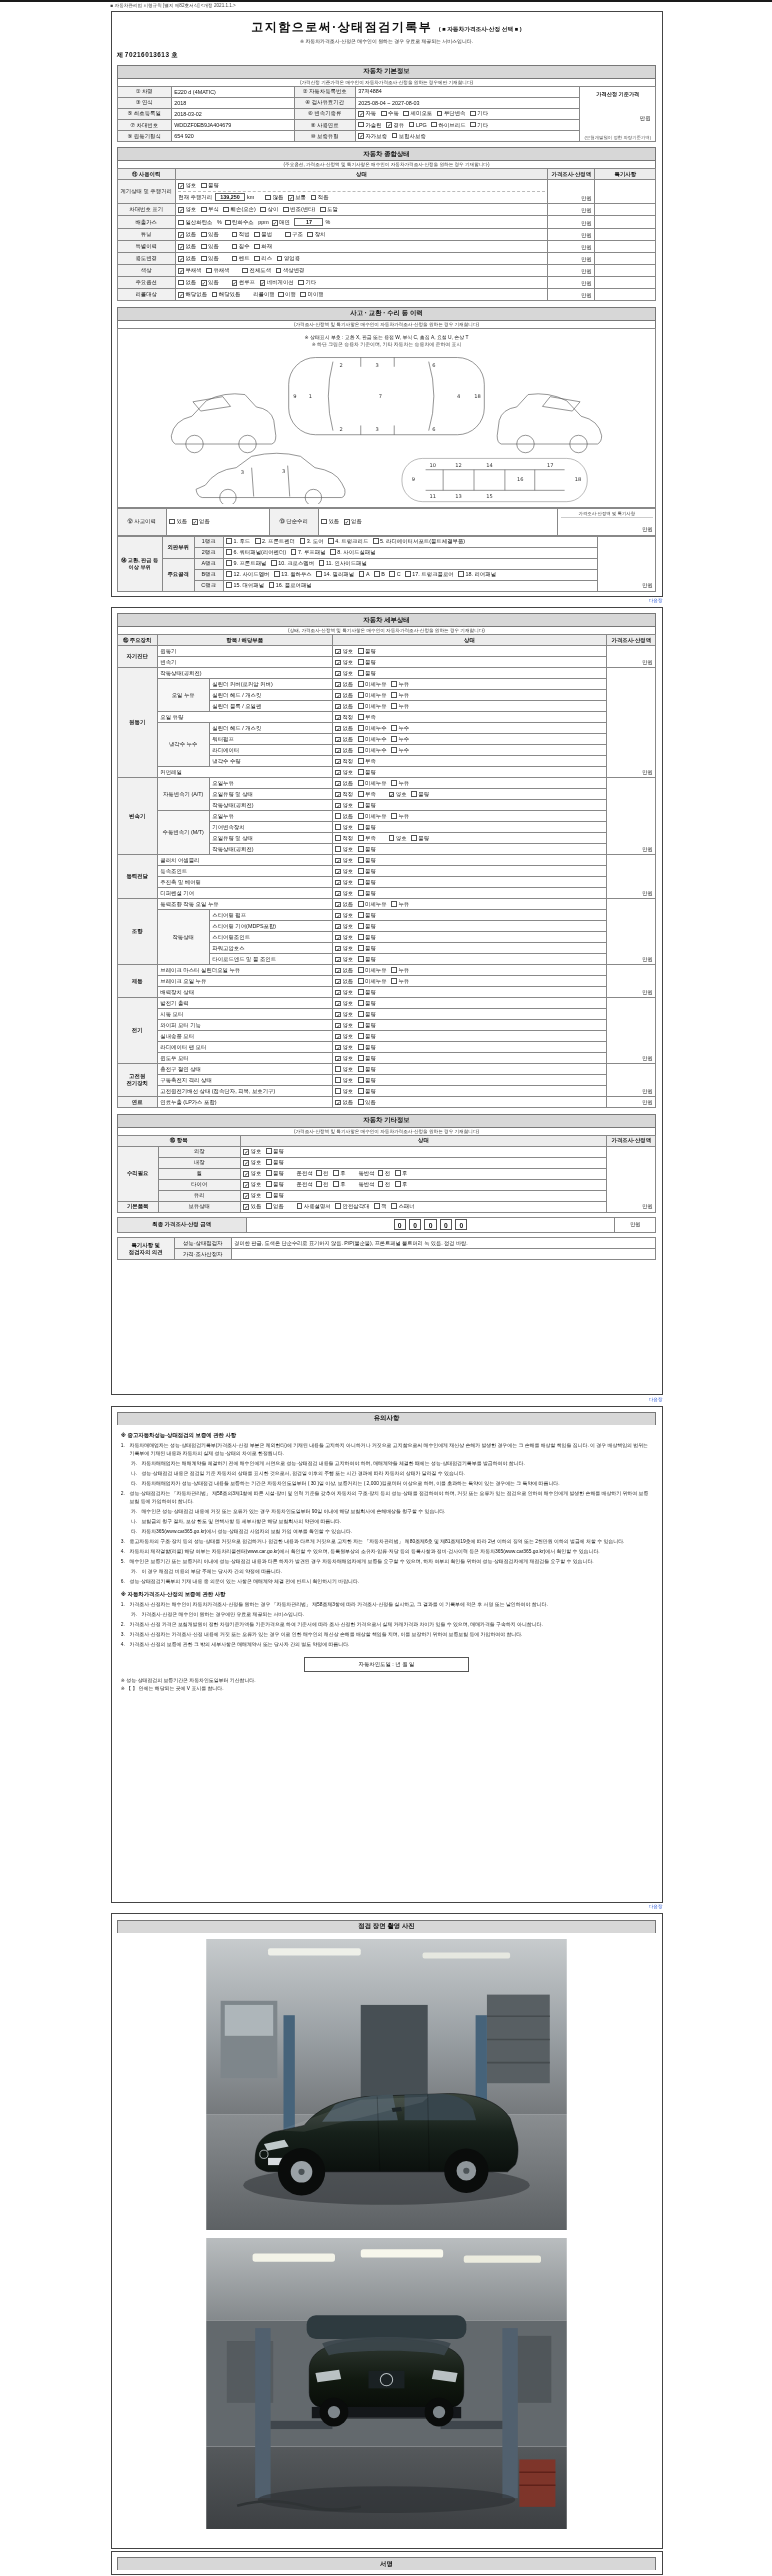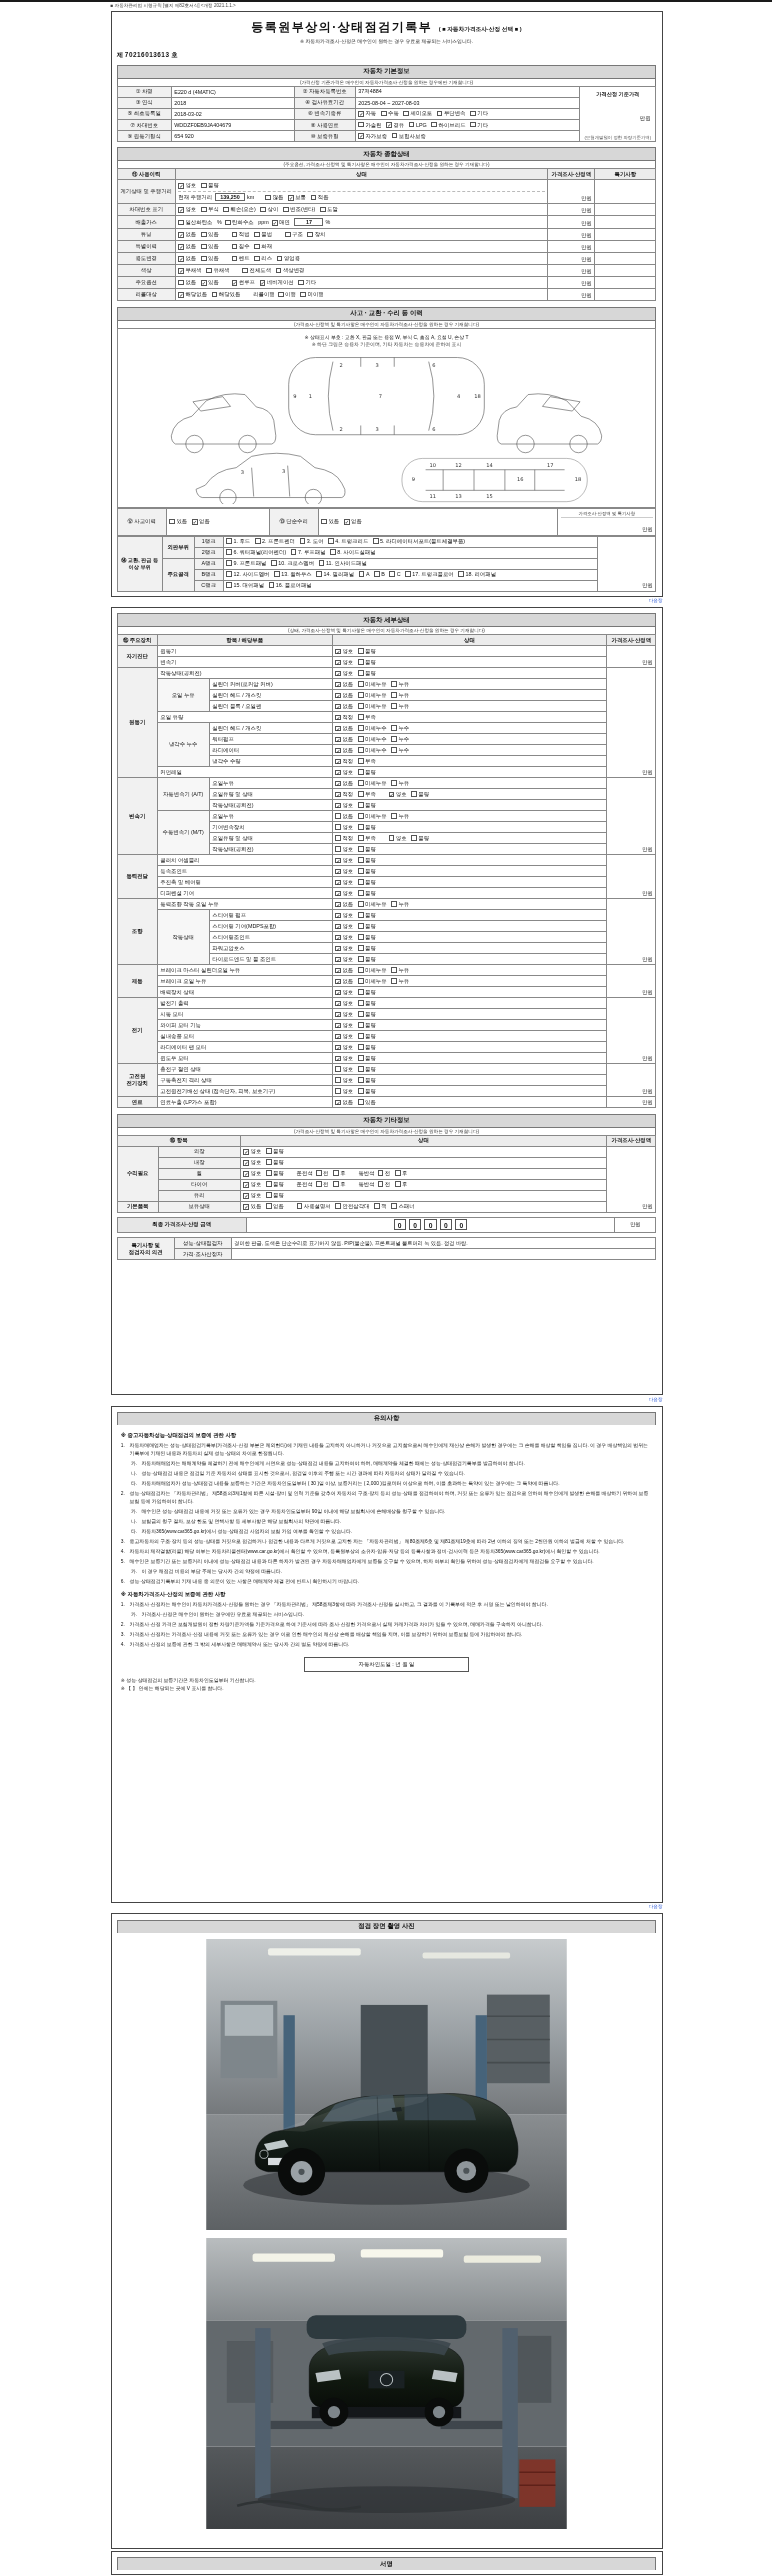--- a/index.html
+++ b/index.html
@@ -78,21 +78,21 @@
 
 <div class="topline"></div>
 <div class="top-note">■ 자동차관리법 시행규칙 [별지 제82호서식] &lt;개정 2021.1.1.&gt;</div>
 
 <div class="sheet">
 
   <div class="block" id="block1">
 
     <div class="hdr">
       <div class="hdr-title-row">
-        <span class="hdr-title">등록원부상의·상태점검기록부</span>
+        <span class="hdr-title">고지함으로써·상태점검기록부</span>
         <span class="hdr-side">( ■ 자동차가격조사·산정 선택 ■ )</span>
       </div>
       <div class="hdr-sub">※ 자동차가격조사·산정은 매수인이 원하는 경우 유료로 제공되는 서비스입니다.</div>
       <div class="hdr-docno">
         <span>제</span>
         <span class="docno">70216013613</span>
         <span>호</span>
       </div>
     </div>
 

